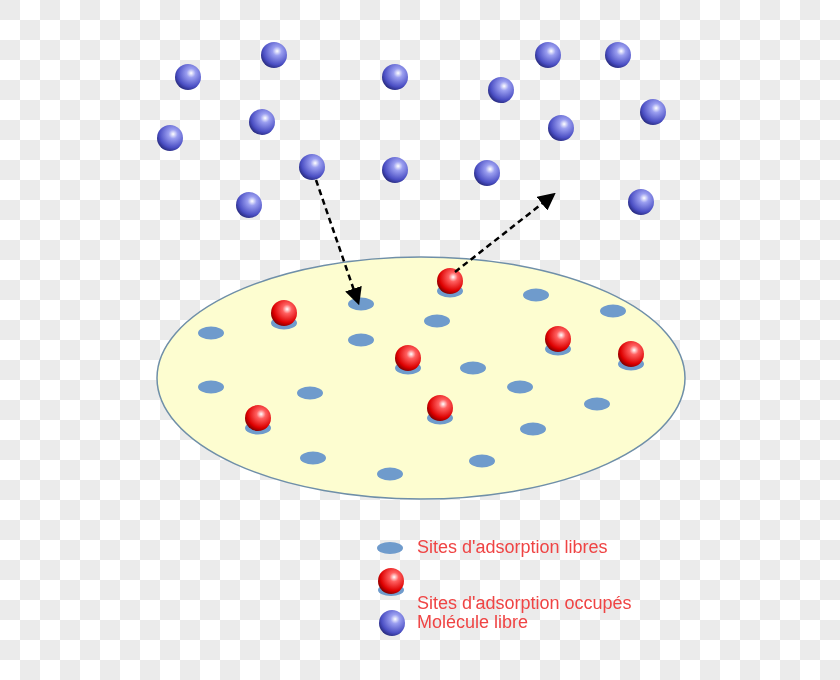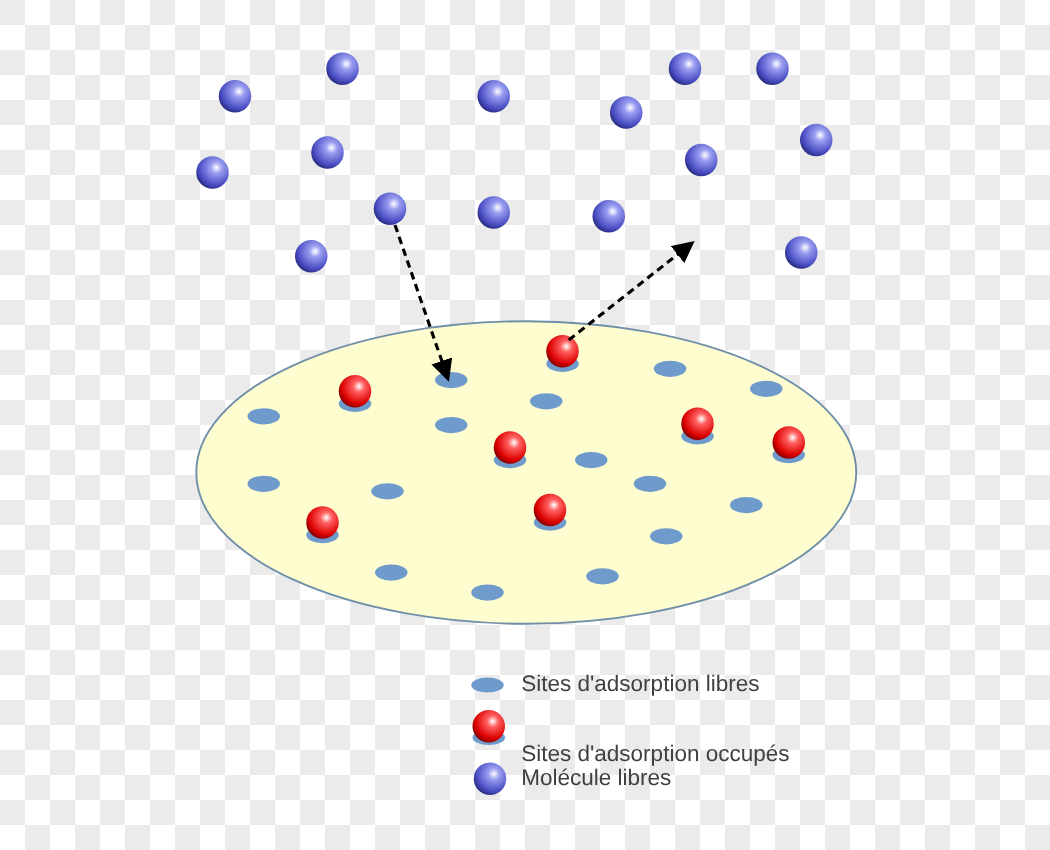--- a/index.html
+++ b/index.html
@@ -4,21 +4,21 @@
 <style>
   html,body{margin:0;padding:0;}
   body{width:840px;height:680px;overflow:hidden;
     background-color:#ffffff;
     background-image:
       linear-gradient(45deg,#ebebeb 25%,transparent 25%,transparent 75%,#ebebeb 75%),
       linear-gradient(45deg,#ebebeb 25%,transparent 25%,transparent 75%,#ebebeb 75%);
     background-size:40px 40px;background-position:20px 0,0 20px;
     position:relative;font-family:"Liberation Sans",sans-serif;}
   svg{position:absolute;left:0;top:0;}
-  .legend-label{position:absolute;font-size:18px;color:#404040;white-space:nowrap;text-align:right;}
+  .legend-label{position:absolute;font-size:18px;color:#ef4444;white-space:nowrap;text-align:right;}
 </style>
 </head>
 <body>
 
 <svg id="diagram" width="840" height="680" xmlns="http://www.w3.org/2000/svg">
   <defs>
     <radialGradient id="gBlue" cx="0.62" cy="0.35" r="0.7">
       <stop offset="0" stop-color="#ffffff"></stop>
       <stop offset="0.25" stop-color="#9a9ef0"></stop>
       <stop offset="0.75" stop-color="#4b4fc4"></stop>
@@ -93,16 +93,16 @@
 
   <svg style="left:376px;top:566px" width="30" height="34">
     <ellipse cx="15" cy="24" rx="13" ry="6" fill="#6f9bcc"></ellipse>
     <circle cx="15" cy="15" r="13" fill="url(#gRed)"></circle>
   </svg>
   <div class="legend-label" style="left:417px;top:593px">Sites d'adsorption occupés</div>
 
   <svg style="left:378px;top:608px" width="30" height="30">
     <circle cx="14" cy="15" r="13" fill="url(#gBlue)"></circle>
   </svg>
-  <div class="legend-label" style="left:417px;top:612px">Molécule libres</div>
+  <div class="legend-label" style="left:417px;top:612px">Molécule libre</div>
 </div>
 
 <style>#legend svg{position:absolute;}</style>
 
 </body></html>

